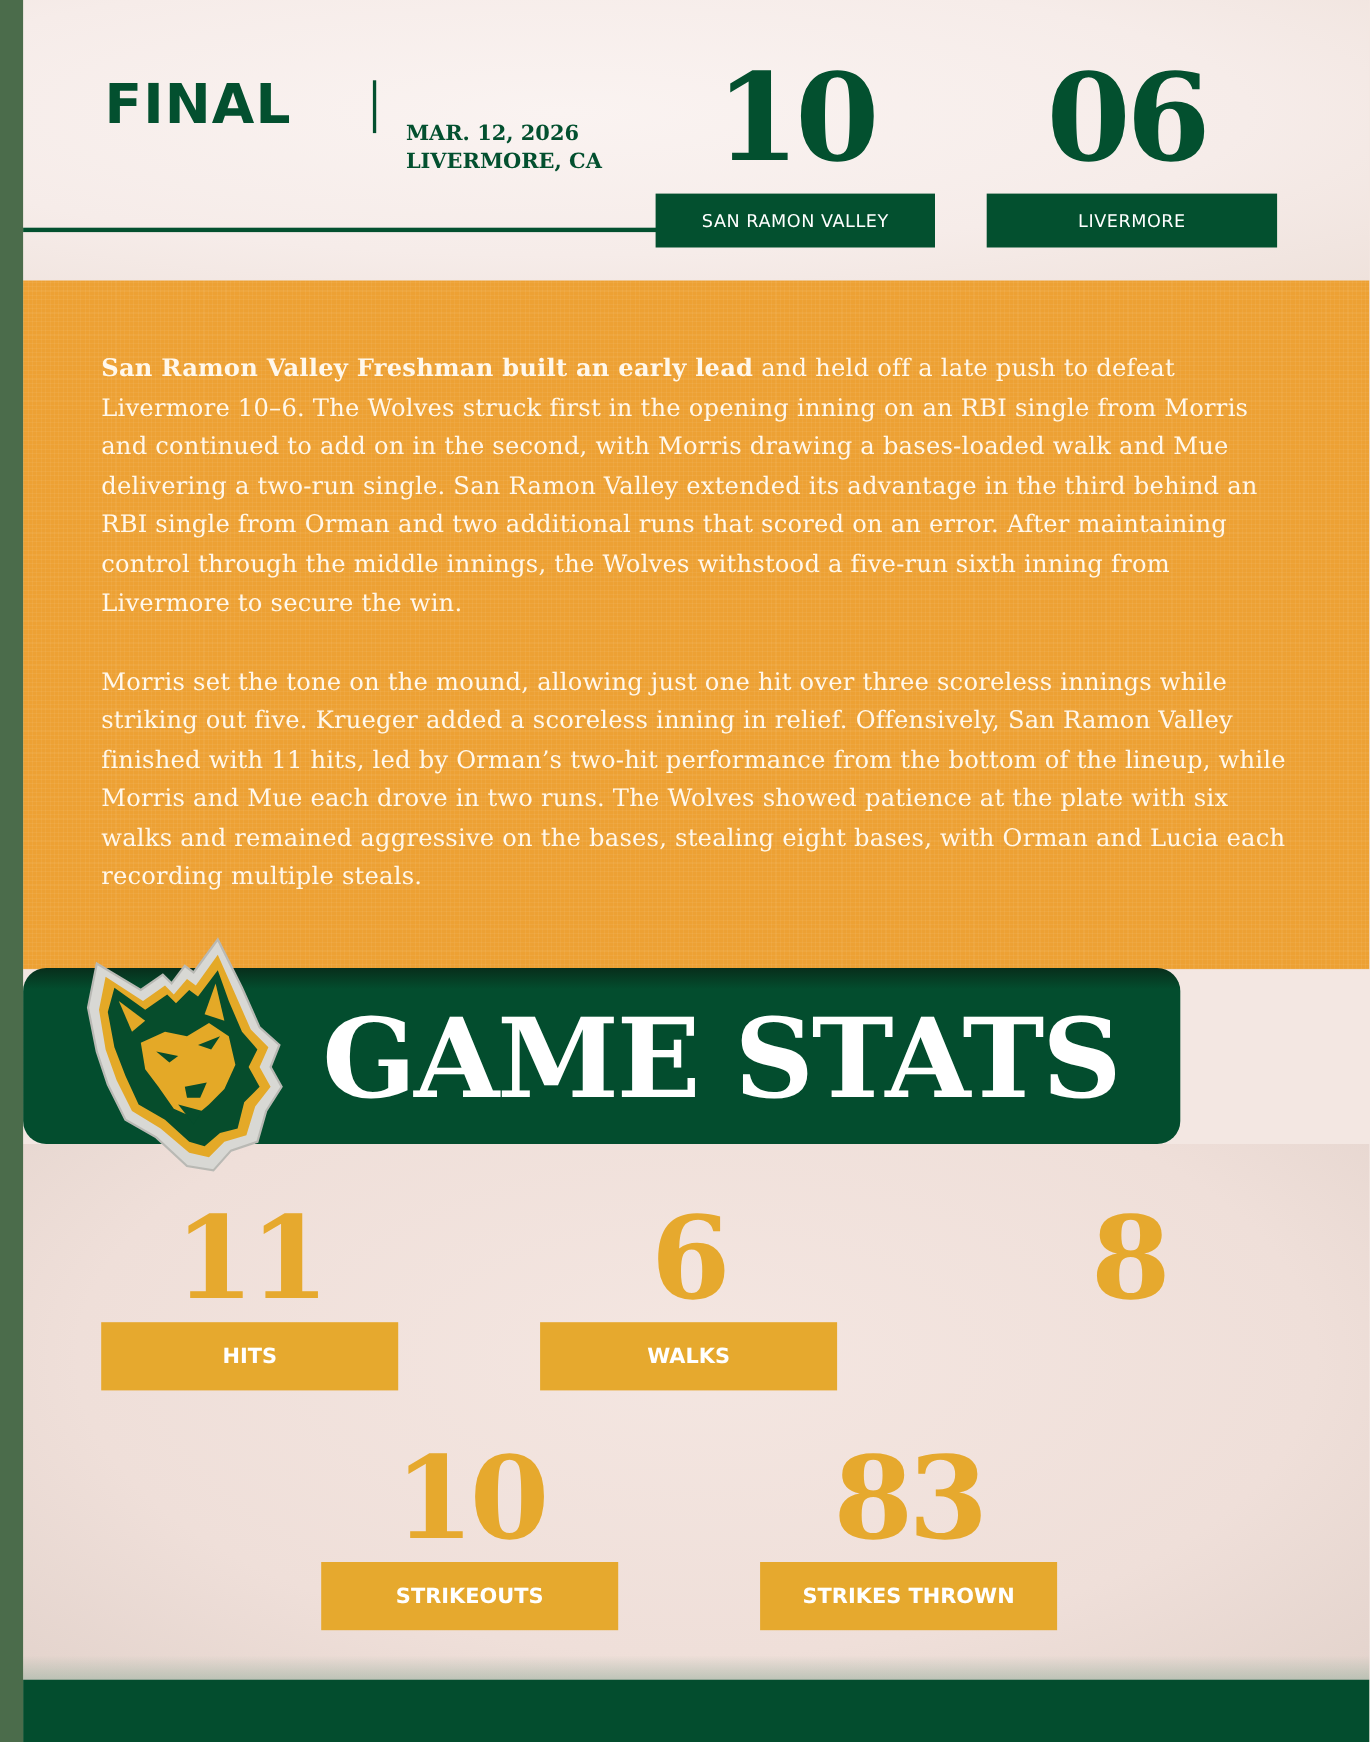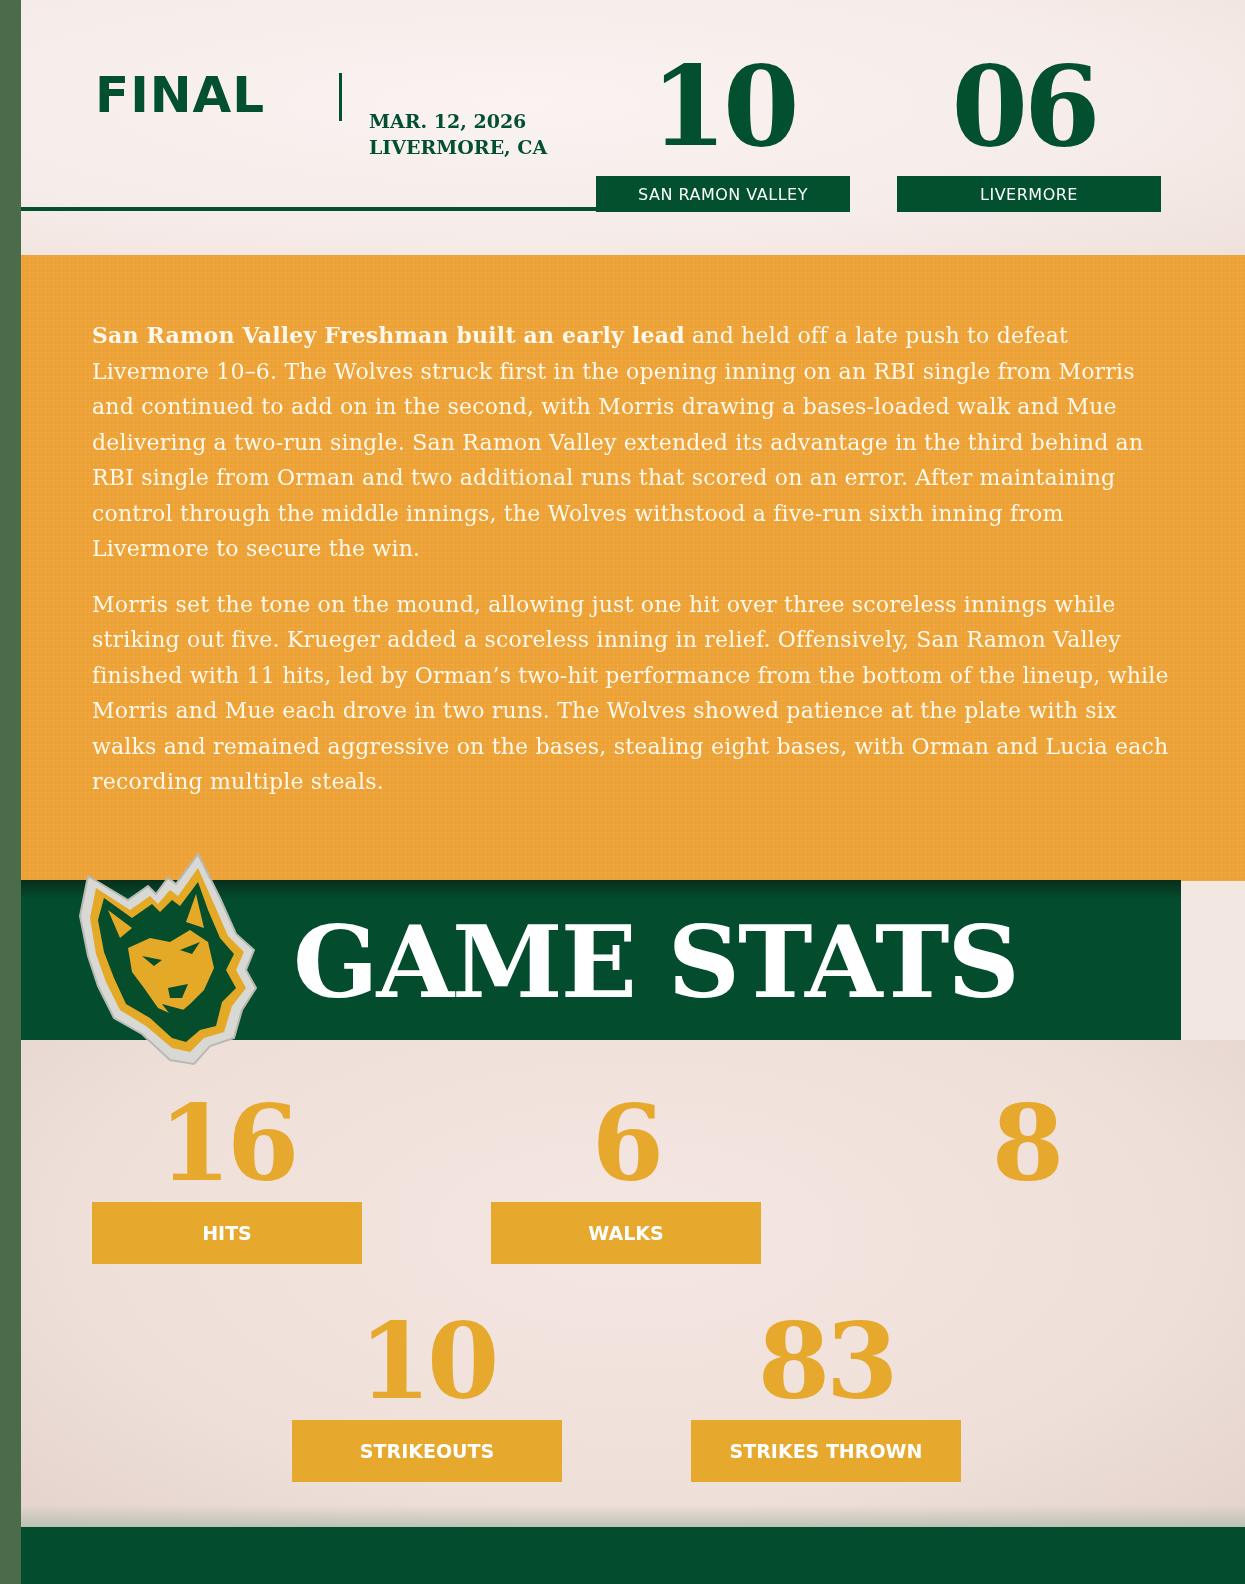--- a/index.html
+++ b/index.html
@@ -39,48 +39,49 @@
   }
   .score {
     position: absolute; top: 52px; width: 254px; text-align: center;
     font-family: "DejaVu Serif", serif; font-weight: bold;
     font-size: 110px; line-height: 110px; color: #03502f;
     letter-spacing: -4px;
   }
   .score.home { left: 575px; }
   .score.away { left: 876px; }
   .team-box {
-    position: absolute; top: 176px; height: 36px;
+    position: absolute; top: 176px; height: 49px;
     background: #03502f; color: #ffffff;
     font-family: "DejaVu Sans", sans-serif; font-size: 16px; letter-spacing: 0.5px;
     display: flex; align-items: center; justify-content: center;
   }
   .team-box.home { left: 575px; width: 254px; }
   .team-box.away { left: 876px; width: 264px; }
 
   
   .recap {
     position: absolute; left: 21px; top: 255px; width: 1224px; height: 626px;
     background:
       repeating-linear-gradient(0deg, rgba(255,255,255,0.05) 0 1px, transparent 1px 4px),
       repeating-linear-gradient(90deg, rgba(255,255,255,0.05) 0 1px, transparent 1px 4px),
       #eda134;
   }
   .recap-text {
     position: absolute; left: 71px; top: 63px; width: 1080px;
     font-family: "DejaVu Serif", serif; font-size: 22px; line-height: 35.5px;
     color: #fff8ec; letter-spacing: 0.2px;
   }
-  .recap-text p + p { margin-top: 20px; }
+  .recap-text p + p { margin-top: 36px; }
   .recap-text b { font-weight: bold; }
 
   
   .banner {
-    position: absolute; left: 21px; top: 880px; width: 1160px; height: 160px;
+    position: absolute; left: 21px; top: 880px; width: 1052px; height: 160px;
     background: linear-gradient(180deg, #082e1b 0%, #034d2e 12%, #034d2e 100%);
+    border-radius: 21px;
   }
   .banner-title {
     position: absolute; left: 272px; top: 22px;
     font-family: "DejaVu Serif", serif; font-weight: bold;
     font-size: 100px; line-height: 120px; color: #ffffff; letter-spacing: -2px;
   }
   .wolf-logo {
     position: absolute; left: 58px; top: 838px; width: 212px; height: 230px; z-index: 4;
   }
 
@@ -160,21 +161,21 @@
 
   <path d="M84 118 L104 122 L96 128 Z" fill="#064d2c"></path>
   <path d="M122 112 L142 104 L134 116 Z" fill="#064d2c"></path>
 
   <path d="M110 150 L130 146 L124 160 L112 160 Z" fill="#064d2c"></path>
   <path d="M104 166 L126 172 L118 184 Z" fill="#064d2c"></path>
 </svg>
 
 <section class="stats">
   <div class="stat s1">
-    <div class="stat-value">16</div>
+    <div class="stat-value">11</div>
     <div class="stat-label">HITS</div>
   </div>
   <div class="stat s2">
     <div class="stat-value">6</div>
     <div class="stat-label">WALKS</div>
   </div>
   <div class="stat s3">
     <div class="stat-value">8</div>
   </div>
   <div class="stat s4">

